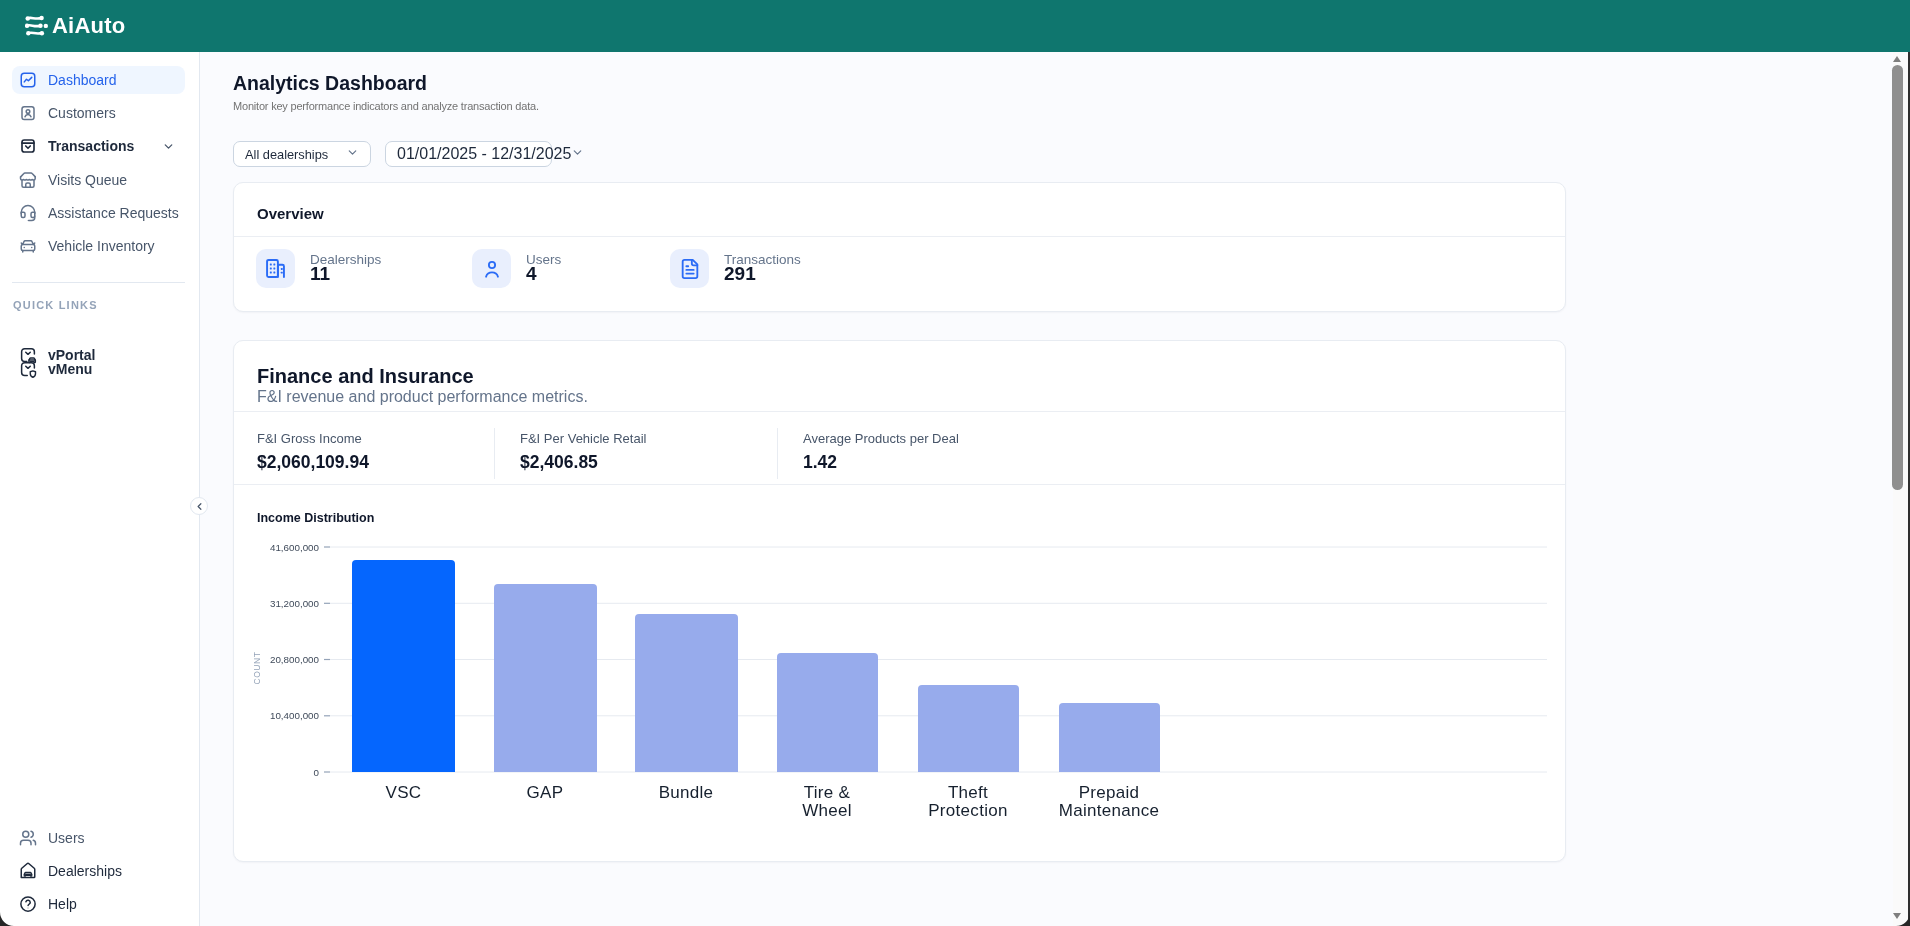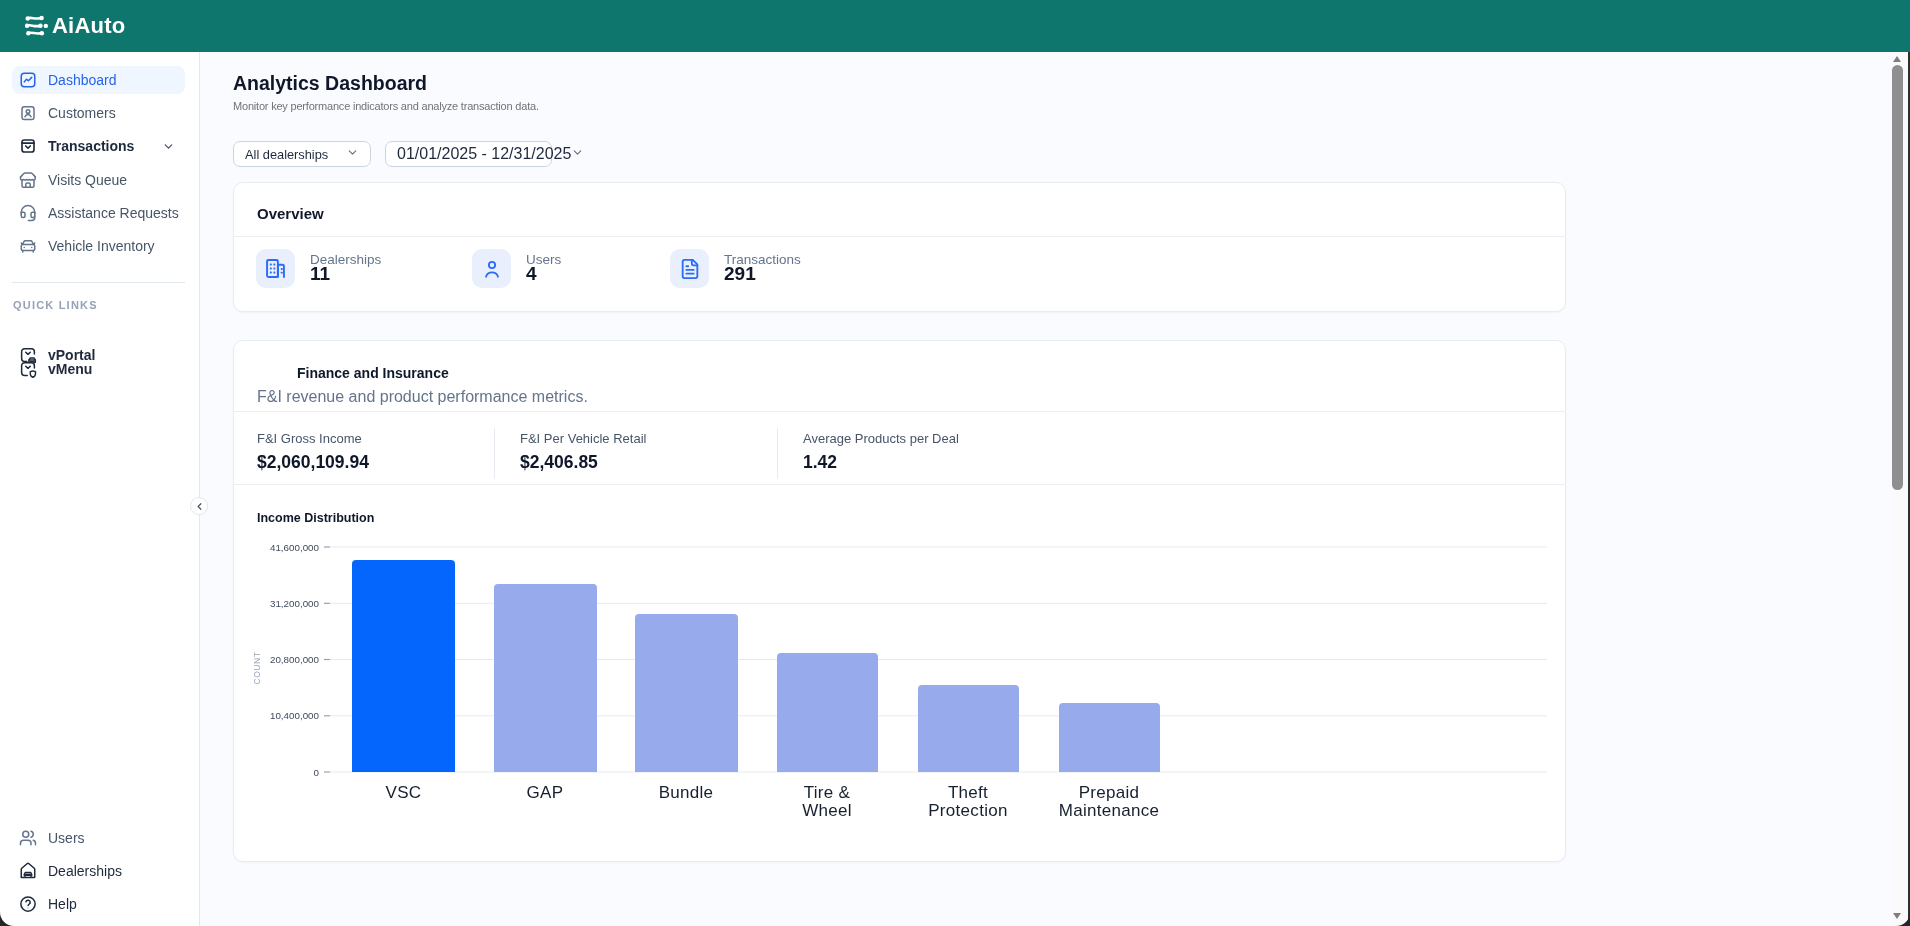--- a/index.html
+++ b/index.html
@@ -228,21 +228,21 @@
           <path d="M8 13h8"></path>
           <path d="M8 17h8"></path>
           <path d="M8 9h2"></path>
         </svg>
     </div>
     <div class="ov-label" style="left:490px;">Transactions</div>
     <div class="ov-value" style="left:490px;">291</div>
   </div>
 
   <div class="card" style="top:288px; height:522px;">
-    <div class="card-title" style="top:24px; font-size:14px;margin-left:40px;">Finance and Insurance</div>
+    <div class="card-title" style="top:24px; font-size:20px;">Finance and Insurance</div>
     <div class="card-sub" style="top:47px;">F&amp;I revenue and product performance metrics.</div>
     <div class="hr" style="top:70px;"></div>
     <div class="fi-label" style="left:23px;">F&amp;I Gross Income</div>
     <div class="fi-value" style="left:23px;text-align:center;">$2,060,109.94</div>
     <div class="fi-vline" style="left:260px;"></div>
     <div class="fi-label" style="left:286px;">F&amp;I Per Vehicle Retail</div>
     <div class="fi-value" style="left:286px;">$2,406.85</div>
     <div class="fi-vline" style="left:543px;"></div>
     <div class="fi-label" style="left:569px;">Average Products per Deal</div>
     <div class="fi-value" style="left:569px;">1.42</div>

